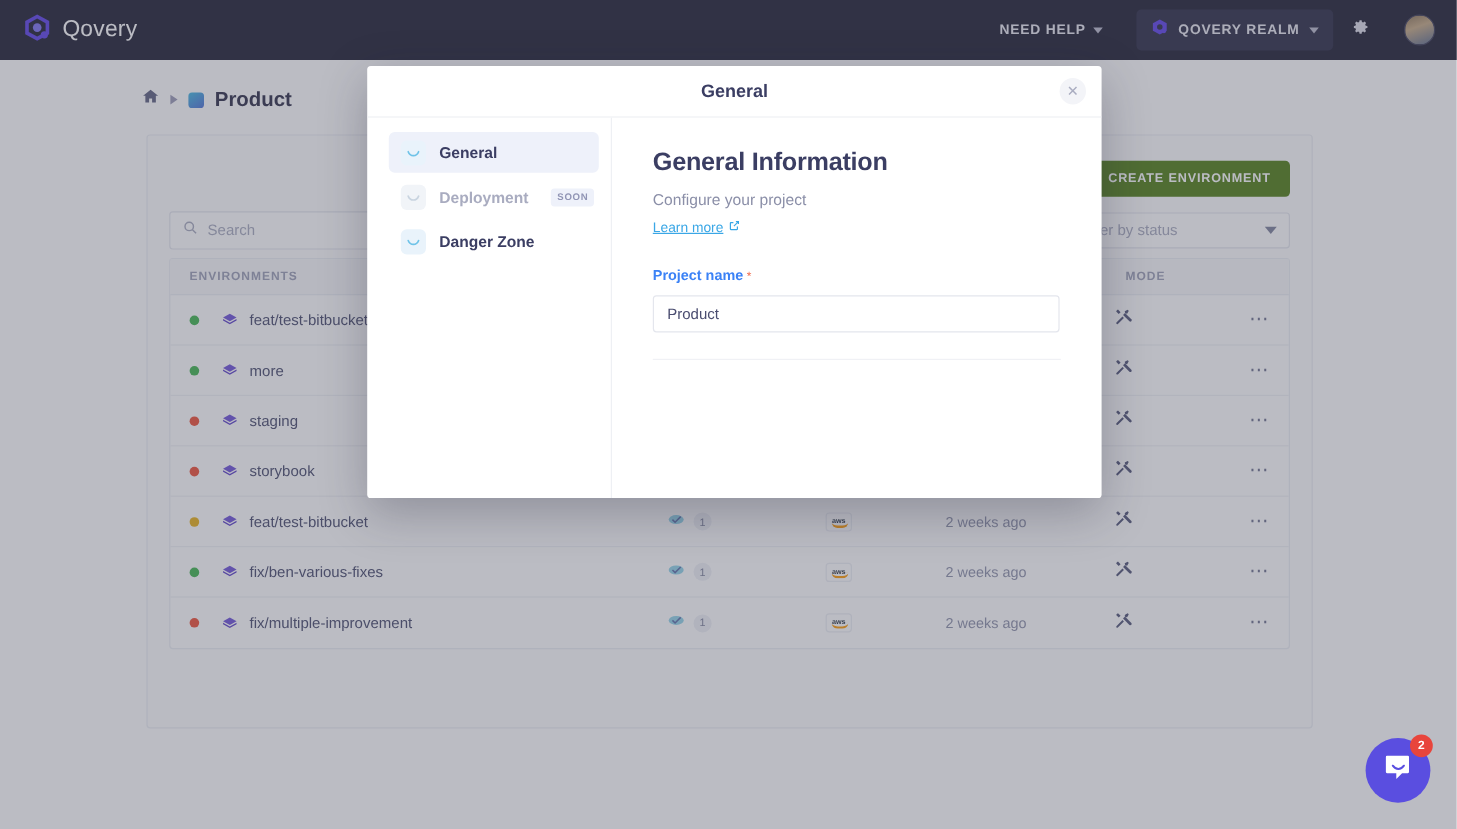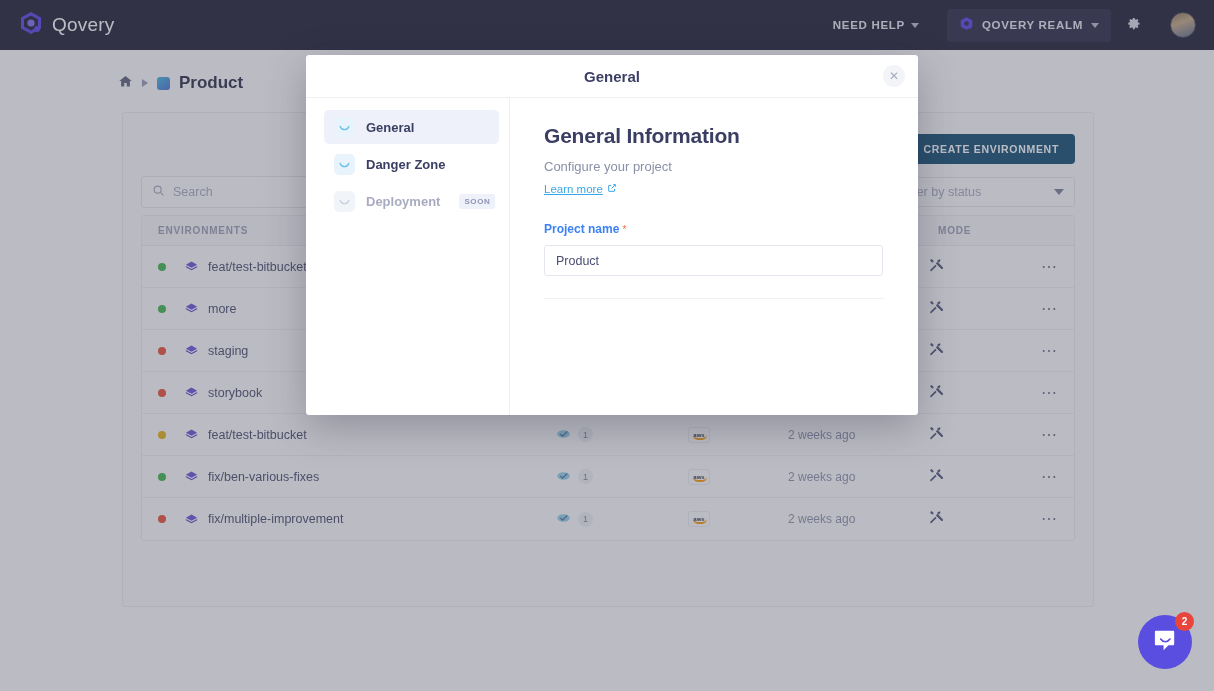--- a/index.html
+++ b/index.html
@@ -62,21 +62,21 @@
     background: linear-gradient(145deg,#3fb8e0,#4b6ed6);
   }
 
   .card {
     position: absolute; top: 62px; left: 122px;
     width: 972px; height: 495px; background: #fdfdfe;
     border: 1px solid #eceef3; border-radius: 3px;
   }
   .card-top { display: flex; align-items: center; padding: 16px 18px 0 18px; height: 56px; }
   .create-btn {
-    margin-left: auto; background: #0c4a6e; color: #fff;
+    margin-left: auto; background: #4d7c0f; color: #fff;
     font-size: 10.5px; font-weight: bold; letter-spacing: .7px;
     border-radius: 4px; padding: 9px 16px; display: flex;
     align-items: center; gap: 24px; border: none;
     font-family: "Liberation Sans", sans-serif;
   }
   .plus-circ {
     width: 11px; height: 11px; border-radius: 50%; background:#fff;
     color:#4233c4; font-size: 10px; line-height: 10px; text-align:center;
     font-weight: bold;
   }
@@ -540,35 +540,35 @@
       <div class="modal-side" id="modal-nav">
           <div class="side-item active">
             <span class="side-icon">
               <svg width="13" height="13" viewBox="0 0 24 24" fill="none" stroke="#6fc3e8" stroke-width="2.6" stroke-linecap="round">
                 <path d="M4 10c1.5 4 4.5 6 8 6s6.5-2 8-6"></path>
               </svg>
             </span>
             <span class="side-label">General</span>
           </div>
           <div class="side-item">
-            <span class="side-icon">
-              <svg width="13" height="13" viewBox="0 0 24 24" fill="none" stroke="#6fc3e8" stroke-width="2.6" stroke-linecap="round">
-                <path d="M4 10c1.5 4 4.5 6 8 6s6.5-2 8-6"></path>
-              </svg>
-            </span>
-            <span class="side-label">Danger Zone</span>
-          </div>
-          <div class="side-item">
             <span class="side-icon muted">
               <svg width="13" height="13" viewBox="0 0 24 24" fill="none" stroke="#c9d4e0" stroke-width="2.6" stroke-linecap="round">
                 <path d="M4 10c1.5 4 4.5 6 8 6s6.5-2 8-6"></path>
               </svg>
             </span>
             <span class="side-label muted">Deployment</span>
             <span class="soon-badge">SOON</span>
+          </div>
+          <div class="side-item">
+            <span class="side-icon">
+              <svg width="13" height="13" viewBox="0 0 24 24" fill="none" stroke="#6fc3e8" stroke-width="2.6" stroke-linecap="round">
+                <path d="M4 10c1.5 4 4.5 6 8 6s6.5-2 8-6"></path>
+              </svg>
+            </span>
+            <span class="side-label">Danger Zone</span>
           </div>
         </div>
 
       <div class="modal-main">
         <div class="h1">General Information</div>
         <div class="sub">Configure your project</div>
         <a class="learn" href="#">
           <span>Learn more</span>
           <span>
             <svg width="10" height="10" viewBox="0 0 24 24" fill="none" stroke="#3aa7e6" stroke-width="2.4">

